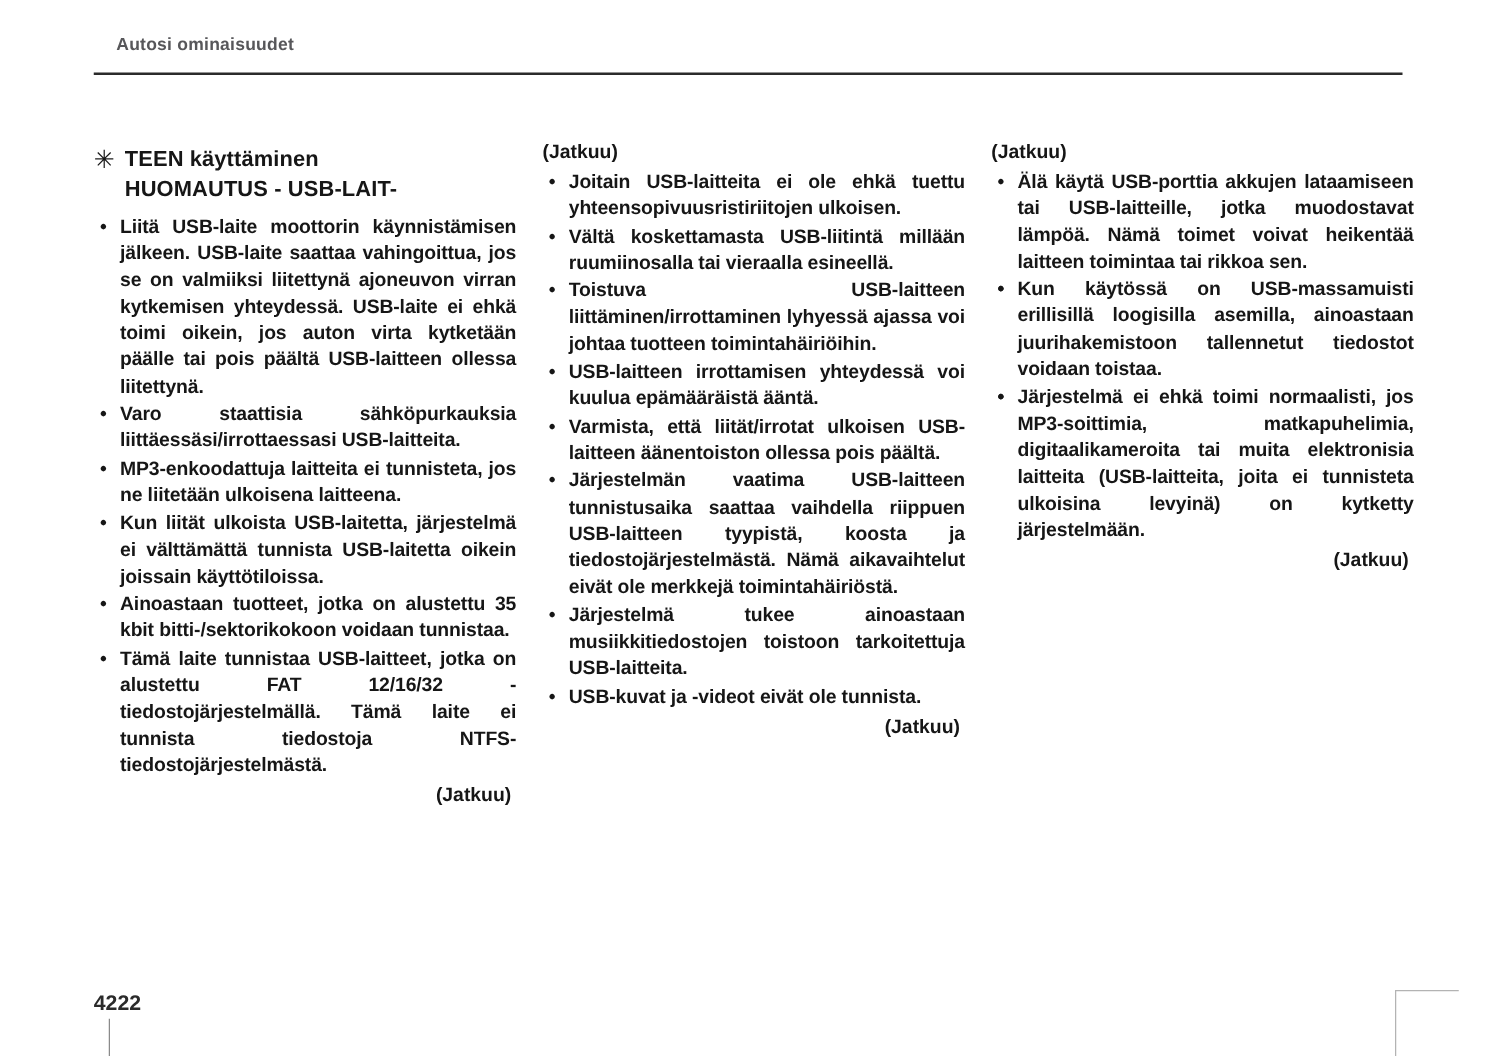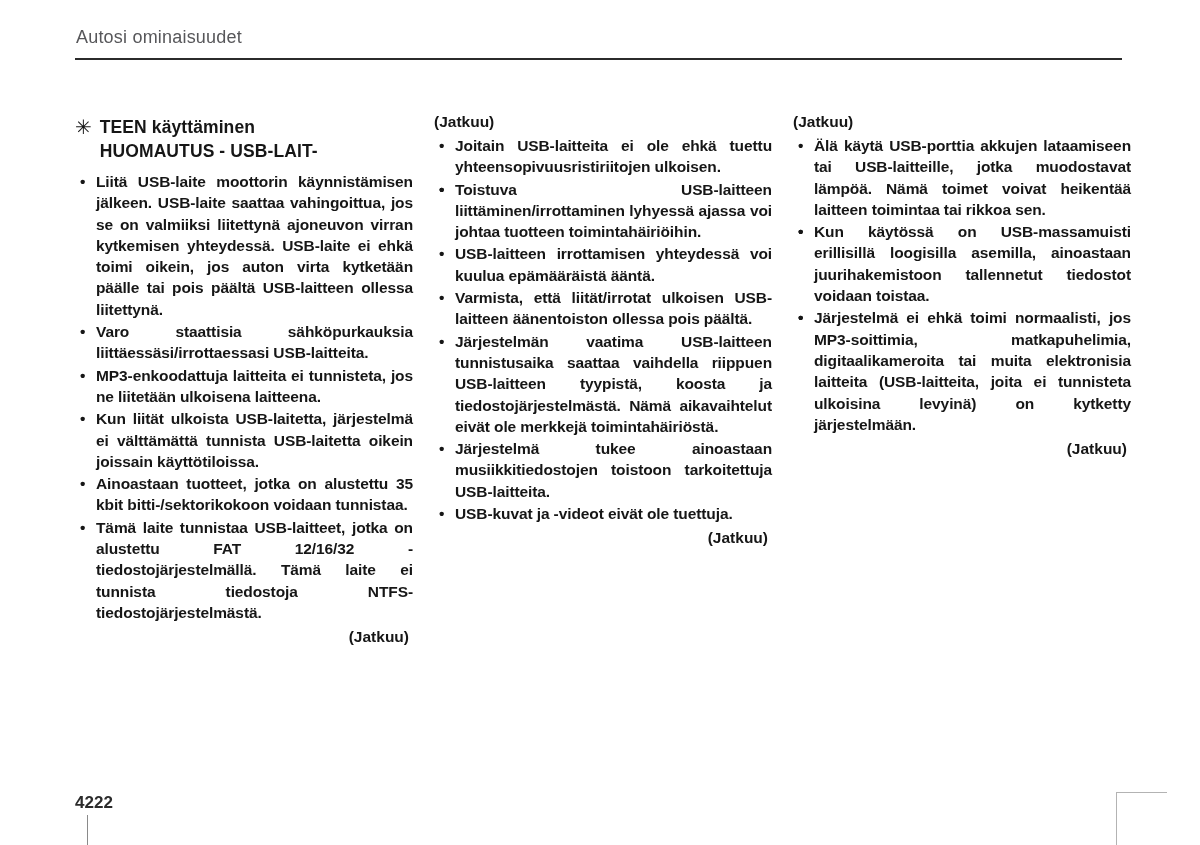--- a/index.html
+++ b/index.html
@@ -9,24 +9,24 @@
     height: 845px;
     background: #ffffff;
     font-family: "Liberation Sans", sans-serif;
     color: #161616;
     overflow: hidden;
   }
 
   
   .header-title {
     position: absolute;
-    left: 76px;
+    left: 93px;
     top: 27px;
-    font-size: 18px;
-    font-weight: normal;
+    font-size: 14px;
+    font-weight: bold;
     color: #57575a;
     letter-spacing: 0.2px;
   }
   .header-rule {
     position: absolute;
     left: 75px;
     top: 58px;
     width: 1047px;
     height: 2px;
     background: #2b2b2b;
@@ -171,20 +171,21 @@
 
   <div class="col col-mid">
     <div class="continued continued-top">(Jatkuu)</div>
     <ul class="bullets">
       <li class="bullet-item">
         <span class="bullet-marker">•</span>
         <span>Joitain USB-laitteita ei ole ehkä tuettu yhteensopivuusristiriitojen ulkoisen.</span>
       </li>
       <li class="bullet-item">
         <span class="bullet-marker">•</span>
+        <span>Vältä koskettamasta USB-liitintä millään ruumiinosalla tai vieraalla esineellä.</span>
       </li>
       <li class="bullet-item">
         <span class="bullet-marker">•</span>
         <span>Toistuva USB-laitteen liittäminen/irrottaminen lyhyessä ajassa voi johtaa tuotteen toimintahäiriöihin.</span>
       </li>
       <li class="bullet-item">
         <span class="bullet-marker">•</span>
         <span>USB-laitteen irrottamisen yhteydessä voi kuulua epämääräistä ääntä.</span>
       </li>
       <li class="bullet-item">
@@ -194,21 +195,21 @@
       <li class="bullet-item">
         <span class="bullet-marker">•</span>
         <span>Järjestelmän vaatima USB-laitteen tunnistusaika saattaa vaihdella riippuen USB-laitteen tyypistä, koosta ja tiedostojärjestelmästä. Nämä aikavaihtelut eivät ole merkkejä toimintahäiriöstä.</span>
       </li>
       <li class="bullet-item">
         <span class="bullet-marker">•</span>
         <span>Järjestelmä tukee ainoastaan musiikkitiedostojen toistoon tarkoitettuja USB-laitteita.</span>
       </li>
       <li class="bullet-item">
         <span class="bullet-marker">•</span>
-        <span>USB-kuvat ja -videot eivät ole tuettuja.</span>
+        <span>USB-kuvat ja -videot eivät ole tunnista.</span>
       </li>
     </ul>
     <div class="continued continued-bottom">(Jatkuu)</div>
   </div>
 
   <div class="col col-right">
     <div class="continued continued-top">(Jatkuu)</div>
     <ul class="bullets">
       <li class="bullet-item">
         <span class="bullet-marker">•</span>

